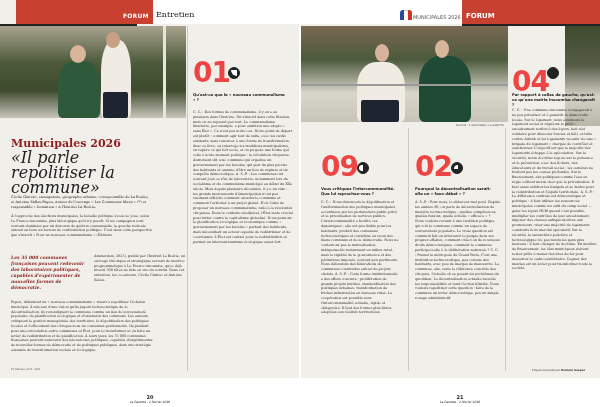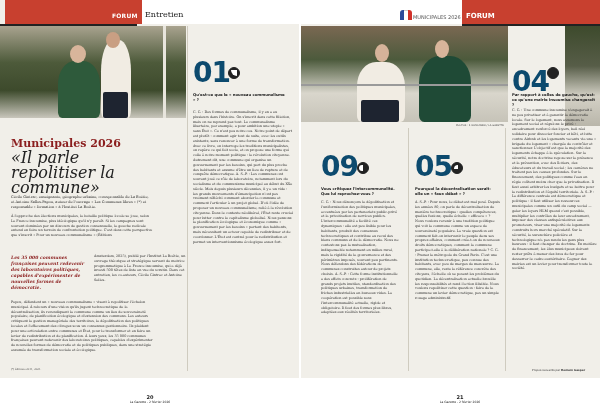--- a/index.html
+++ b/index.html
@@ -2,21 +2,21 @@
 <html><head>
 <meta charset="utf-8">
 <style>
 *{box-sizing:border-box;margin:0;padding:0}
 body{width:600px;height:407px;background:#fff;font-family:"DejaVu Serif",serif;color:#222;position:relative;overflow:hidden}
 .page{position:absolute;top:0;height:407px;background:#f1efe9}
 .pl{left:0;width:299px}
 .pr{left:301px;width:299px}
 .gutter{position:absolute;left:299px;top:0;width:2px;height:407px;background:#fff}
 .redbar-l{position:absolute;left:0;top:0;width:137px;height:24px;background:#c8402f}
-.hdr-l{position:absolute;left:5px;top:0;width:299px;height:24px}
+.hdr-l{position:absolute;left:16px;top:0;width:299px;height:24px}
 .hdr-l .forum{position:absolute;left:107px;top:12px;font:bold 6px "DejaVu Sans",sans-serif;color:#fff;letter-spacing:.2px}
 .hdr-l .whitebox{position:absolute;left:137px;top:0;width:162px;height:24px;background:#fff}
 .hdr-l .entretien{position:absolute;left:140px;top:10px;font-size:8px;color:#222}
 .hdr-r{position:absolute;left:301px;top:0;width:299px;height:24px;background:#fff}
 .redbar-r{position:absolute;left:161px;top:0;width:138px;height:24px;background:#c8402f}
 .hdr-r .forum{position:absolute;left:165px;top:12px;font:bold 7px "DejaVu Sans",sans-serif;color:#fff}
 .hdr-r .muni{position:absolute;left:112px;top:14px;font:5px "DejaVu Sans",sans-serif;color:#555}
 .flag{position:absolute;left:99px;top:7px;width:12px;height:13px}
 .flag span{position:absolute;top:3px;width:4px;height:10px}
 .bl-line{position:absolute;top:24px;height:2px;background:#222}
@@ -28,21 +28,21 @@
 .head{position:absolute;border-radius:50%;background:#d8b59b}
 .credit{position:absolute;left:456px;top:124px;font:2.5px "DejaVu Sans",sans-serif;color:#444}
 .kicker{position:absolute;left:11px;top:137px;font:bold 11px "DejaVu Serif",serif;color:#8b1e1e}
 .title{position:absolute;left:11px;top:150px;font:italic 16px/15px "DejaVu Serif",serif;color:#222;width:150px}
 .intro{position:absolute;left:11px;top:195px;width:140px;font-size:3.5px;line-height:5px;color:#222}
 .body-l{position:absolute;left:11px;top:221px;width:285px;font-size:3.4px;line-height:4.8px;color:#333}
 .pull{position:absolute;left:11px;top:255px;width:80px;font:bold italic 4.5px/6px "DejaVu Serif",serif;color:#8b1e1e}
 .body-l2{position:absolute;left:94px;top:254px;width:100px;font-size:3.4px;line-height:4.8px;color:#333}
 .body-l3{position:absolute;left:11px;top:300px;width:180px;font-size:3.4px;line-height:4.8px;color:#333}
 .note{position:absolute;left:11px;top:368px;font-size:2.5px;color:#333}
-.num{position:absolute;font:bold 28px "DejaVu Sans",sans-serif;color:#0c4a6e;letter-spacing:-1px}
+.num{position:absolute;font:bold 28px "DejaVu Sans",sans-serif;color:#ef4444;letter-spacing:-1px}
 .dial{position:absolute;width:12px;height:12px;border-radius:50%;background:#222;border:1px solid #222}
 .dial .in{position:absolute;left:2px;top:2px;width:6px;height:6px;border-radius:50%;background:#fff}
 .q{position:absolute;font:bold 3.8px/5px "DejaVu Sans",sans-serif;color:#222}
 .col{position:absolute;font-size:3.4px;line-height:4.8px;color:#333}
 .vsep{position:absolute;width:1px;background:#cfcbbf}
 .folio{position:absolute;text-align:center;font-family:"DejaVu Sans",sans-serif;color:#222}
 .folio .n{font-size:5px;font-weight:bold;display:block}
 .folio .d{font-size:3px;display:block}
 .sig{position:absolute;left:532px;top:368px;font:2.8px "DejaVu Sans",sans-serif;color:#333}
 </style>
@@ -111,21 +111,21 @@
 <div class="col" style="left:193px;top:110px;width:100px;height:255px;overflow:hidden">C. G. : Des formes de communalisme, il y en a eu plusieurs dans l'histoire. On s'inscrit dans cette filiation, mais on ne reprend pas tout. Le communalisme libertaire, par exemple, a pour ambition une utopie « sans État ». Ce n'est pas notre cas. Notre point de départ est plutôt : comment agir tout de suite, avec les outils existants, sans renoncer à une forme de transformation. Avec ce livre, on interroge les traditions municipalistes, on repère ce qui fait socle, et on propose une forme qui colle à notre moment politique : la révolution citoyenne. Autrement dit, une commune qui organise un gouvernement par les besoins, qui part du plus proche des habitants et assume d'être un lieu de rupture et de conquête démocratique. A. S.-P. : Les communes ont souvent joué ce rôle de laboratoire, notamment lors du socialisme et du communisme municipal au début du XXe siècle. Mais depuis plusieurs décennies, il y a un vide : les grands mouvements d'émancipation n'ont pas vraiment réfléchi comment aborder la commune et comment l'articuler à un projet global. D'où l'idée de proposer un nouveau communalisme, relié à la révolution citoyenne. Dans le contexte néolibéral, l'État reste crucial pour lutter contre le capitalisme globalisé. Nous pensons la planification écologique et économique comme « gouvernement par les besoins » partant des habitants, mais nécessitant un acteur capable de redistribuer et de coordonner. L'État est central pour la redistribution et permet un interventionnisme écologique assez fort.</div>
 
 <div class="num" style="left:321px;top:150px">09</div>
 <div class="dial" style="left:357px;top:162px">
     <div class="in" style="left:1px;width:4px;border-radius:4px 0 0 4px"></div>
   </div>
 <div class="q" style="left:321px;top:186px;width:80px">Vous critiquez l'intercommunalité. Que lui reprochez-vous ?</div>
 <div class="col" style="left:321px;top:200px;width:78px;height:165px;overflow:hidden">C. G. : Nous dénonçons la dépolitisation et l'uniformisation des politiques municipales, accentuées par les partenariats public-privé et la privatisation de services publics. L'intercommunalité a facilité ces dynamiques : elle est peu lisible pour les habitants, produit des consensus technocratiques et contribue au recul des biens communs et de la démocratie. Nous ne contestons pas la mutualisation, indispensable notamment en milieu rural, mais la rigidité de la gouvernance et des périmètres imposés, souvent peu pertinents. Nous défendons des fédérations de communes construites autour de projets choisis. A. S.-P. : Cette forme institutionnelle a des effets concrets : prolifération de grands projets inutiles, standardisation des politiques urbaines, transformation de friches industrielles en bureaux vides. La coopération est possible sans l'intercommunalité actuelle, rigide et obligatoire. Il faut des formes plus libres, adaptées aux réalités territoriales.</div>
 
 <div class="vsep" style="left:408px;top:128px;height:243px"></div>
-<div class="num" style="left:415px;top:150px">05</div>
+<div class="num" style="left:415px;top:150px">02</div>
 <div class="dial" style="left:451px;top:162px">
     <div class="in" style="width:4px;height:4px;left:2px;top:2px;border-radius:4px 0 0 0"></div>
   </div>
 <div class="q" style="left:415px;top:186px;width:80px">Pourquoi la décentralisation serait-elle un « faux débat » ?</div>
 <div class="col" style="left:415px;top:200px;width:85px;height:165px;overflow:hidden">A. S.-P. : Pour nous, le débat est mal posé. Depuis les années 80, on parle de décentralisation de manière technocratique : quelles compétences, quelles fusions, quelle échelle « efficace » ? Nous voulons revenir à une tradition politique qui voit la commune comme un espace de souveraineté populaire. La vraie question est comment fait-on intervenir le peuple dans ses propres affaires, comment crée-t-on de nouveaux droits démocratiques, comment la commune participe-t-elle à la délibération nationale ? C. G. : Prenez la métropole du Grand Paris. C'est une institution technocratique, peu connue des habitants, avec peu de marges de manœuvre. La commune, elle, reste la référence concrète des citoyens, l'échelle où se posent les problèmes du quotidien. La décentralisation actuelle brouille les responsabilités et rend l'action illisible. Nous voulons repolitiser cette question : faire de la commune un levier démocratique, pas un simple rouage administratif.</div>
 
 <div class="vsep" style="left:505px;top:128px;height:243px"></div>
 <div class="num" style="left:512px;top:65px">04</div>
 <div class="dial" style="left:547px;top:67px"></div>
 <div class="q" style="left:512px;top:92px;width:85px">Par rapport à celles de gauche, qu'est-ce qu'une mairie insoumise changerait ?</div>

